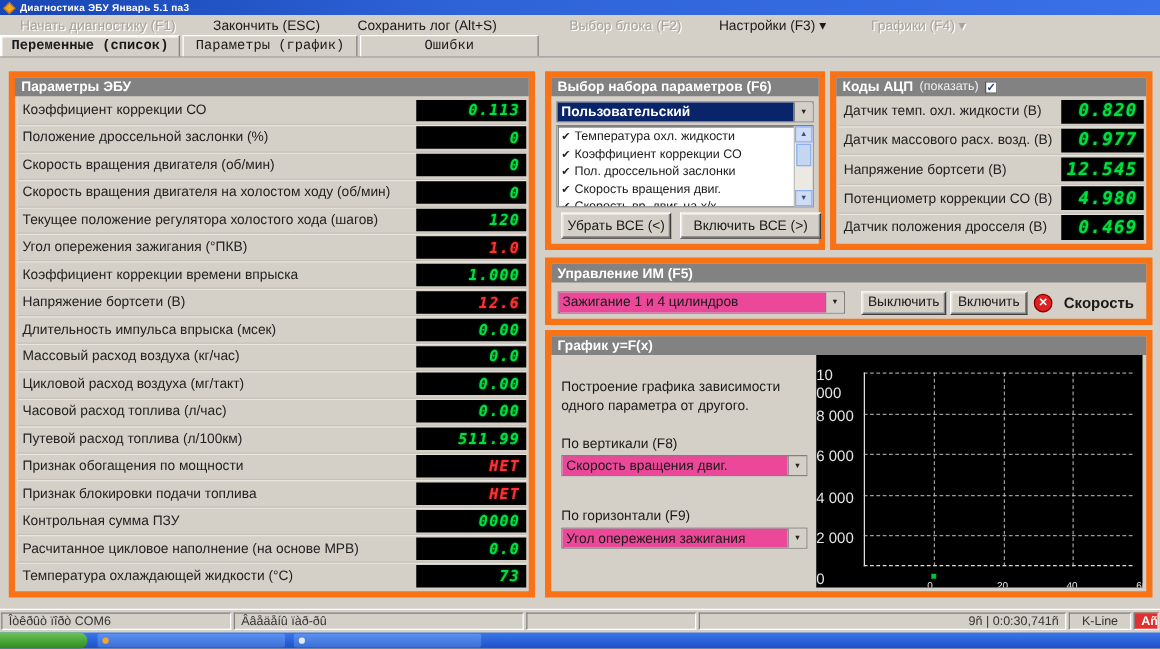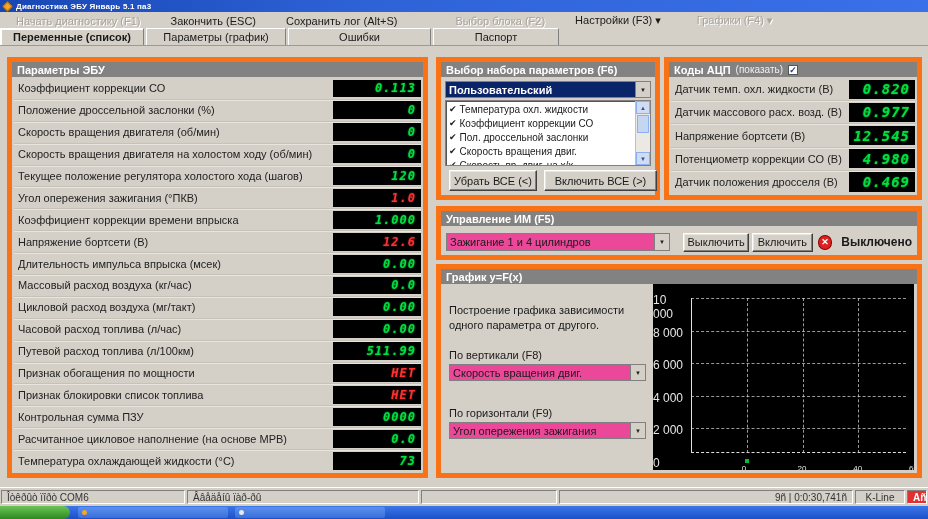--- a/index.html
+++ b/index.html
@@ -21,21 +21,21 @@
   .menubar { position:absolute; left:0; top:12px; width:100%; height:17px;
     display:flex; align-items:center; background:#d4d0c8; }
   .menu-item { padding:1px 6px; white-space:nowrap; cursor:default; }
   .menu-item.disabled { color:#a8a49c; text-shadow:1px 1px 0 #ffffff; }
   
   .tabbar { position:absolute; left:0; top:29px; width:100%; height:17px;
     display:flex; align-items:flex-end; border-bottom:1px solid #9a9a9a; }
   .tab { height:17px; display:flex; align-items:center; justify-content:center;
     background:#d4d0c8; border:1px solid #808080; border-bottom:none;
     border-top-color:#ffffff; border-left-color:#ffffff; margin-right:2px;
-    white-space:nowrap; overflow:hidden; }
+    white-space:nowrap; overflow:hidden;font-family:Liberation Mono, monospace; }
   .tab.active { font-weight:bold; box-shadow: inset 0 1px 0 #fff, inset 1px 0 0 #fff; }
   
   .panel { position:absolute; border:5px solid #f97316; background:#d4d0c8; }
   .panel-header { height:15px; background:#828282; color:#ffffff; font-weight:bold;
     display:flex; align-items:center; padding-left:5px; font-size:11px; white-space:nowrap; }
   .panel-header .subtle { font-weight:normal; font-size:10px; margin-left:5px; color:#f0f0f0; }
   .hdr-check { width:10px; height:10px; background:#ffffff; border:1px solid #555;
     margin-left:5px; font-size:9px; line-height:9px; color:#1a3a8a; text-align:center; }
   
   .rows { position:absolute; left:0; right:0; top:15px; bottom:0;
@@ -130,21 +130,20 @@
       <div class="menu-item" style="margin-left: 18px;">Сохранить лог (Alt+S)</div>
       <div class="menu-item disabled" style="margin-left: 46px;">Выбор блока (F2)</div>
       <div class="menu-item" style="margin-left: 18px;">Настройки (F3) ▾</div>
       <div class="menu-item disabled" style="margin-left: 24px;">Графики (F4) ▾</div>
     </div>
 
   <div class="tabbar">
       <div class="tab active" style="width: 144px;">Переменные (список)</div>
       <div class="tab" style="width: 140px;">Параметры (график)</div>
       <div class="tab" style="width: 143px;">Ошибки</div>
-      <div class="tab" style="width: 126px;">Паспорт</div>
     </div>
 
   <div class="panel ecu" style="left:7px; top:57px; width:421px; height:421px;">
     <div class="panel-header">
       <span>Параметры ЭБУ</span>
     </div>
     <div class="rows">
         <div class="param-row">
           <div class="param-label">Коэффициент коррекции СО</div>
           <div class="led green">0.113</div>
@@ -195,21 +194,21 @@
         </div>
         <div class="param-row">
           <div class="param-label">Путевой расход топлива (л/100км)</div>
           <div class="led green">511.99</div>
         </div>
         <div class="param-row">
           <div class="param-label">Признак обогащения по мощности</div>
           <div class="led red">НЕТ</div>
         </div>
         <div class="param-row">
-          <div class="param-label">Признак блокировки список топлива</div>
+          <div class="param-label">Признак блокировки подачи топлива</div>
           <div class="led red">НЕТ</div>
         </div>
         <div class="param-row">
           <div class="param-label">Контрольная сумма ПЗУ</div>
           <div class="led green">0000</div>
         </div>
         <div class="param-row">
           <div class="param-label">Расчитанное цикловое наполнение (на основе МРВ)</div>
           <div class="led green">0.0</div>
         </div>
@@ -297,21 +296,21 @@
       <span>Управление ИМ (F5)</span>
     </div>
     <div style="position:absolute; left:5px; right:5px; top:21px; height:20px; display:flex; align-items:center;">
       <div class="combo" style="width:230px; height:18px;">
         <div class="combo-field">Зажигание 1 и 4 цилиндров</div>
         <div class="combo-btn">▼</div>
       </div>
       <div class="xp-btn" style="width:68px; height:19px; margin-left:13px;">Выключить</div>
       <div class="xp-btn" style="width:62px; height:19px; margin-left:3px;">Включить</div>
       <div class="red-x" style="margin-left:5px;">✕</div>
-      <div class="bold" style="margin-left:9px; font-size:12px;">Выключено</div>
+      <div class="bold" style="margin-left:9px; font-size:12px;">Скорость</div>
     </div>
   </div>
 
   <div class="panel" style="left:436px; top:264px; width:486px; height:214px;">
     <div class="panel-header">
       <span>График y=F(x)</span>
     </div>
     <div class="desc" style="position:absolute; left:8px; top:34px; width:194px;">Построение графика зависимости одного параметра от другого.</div>
     <div style="position:absolute; left:8px; top:80px;">По вертикали (F8)</div>
     <div class="combo" style="position:absolute; left:8px; top:95px; width:197px;">

